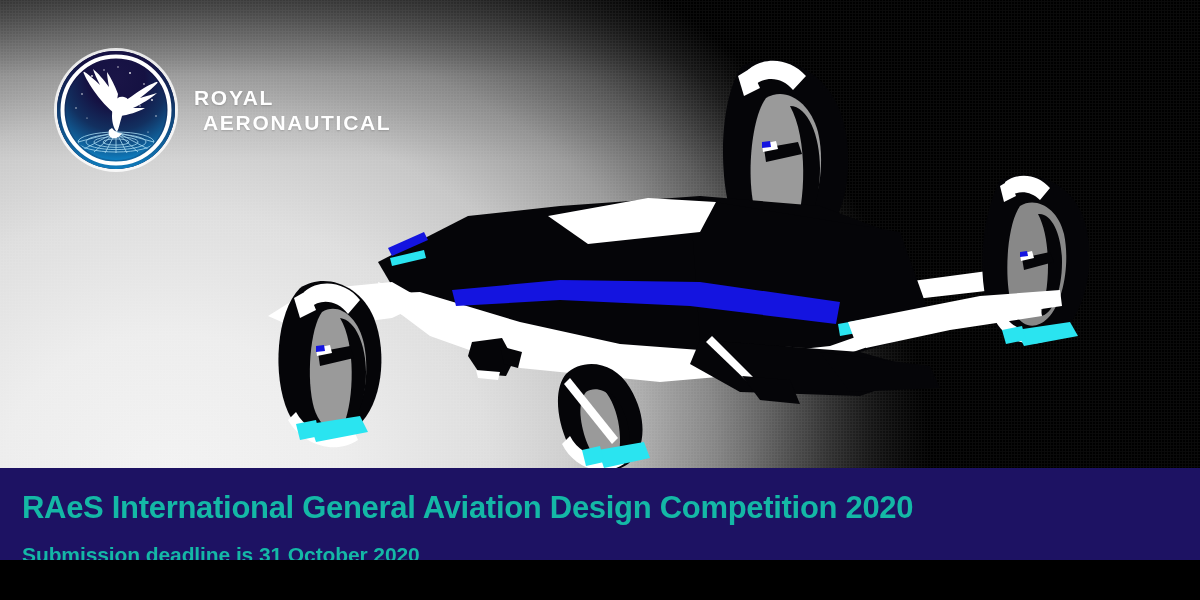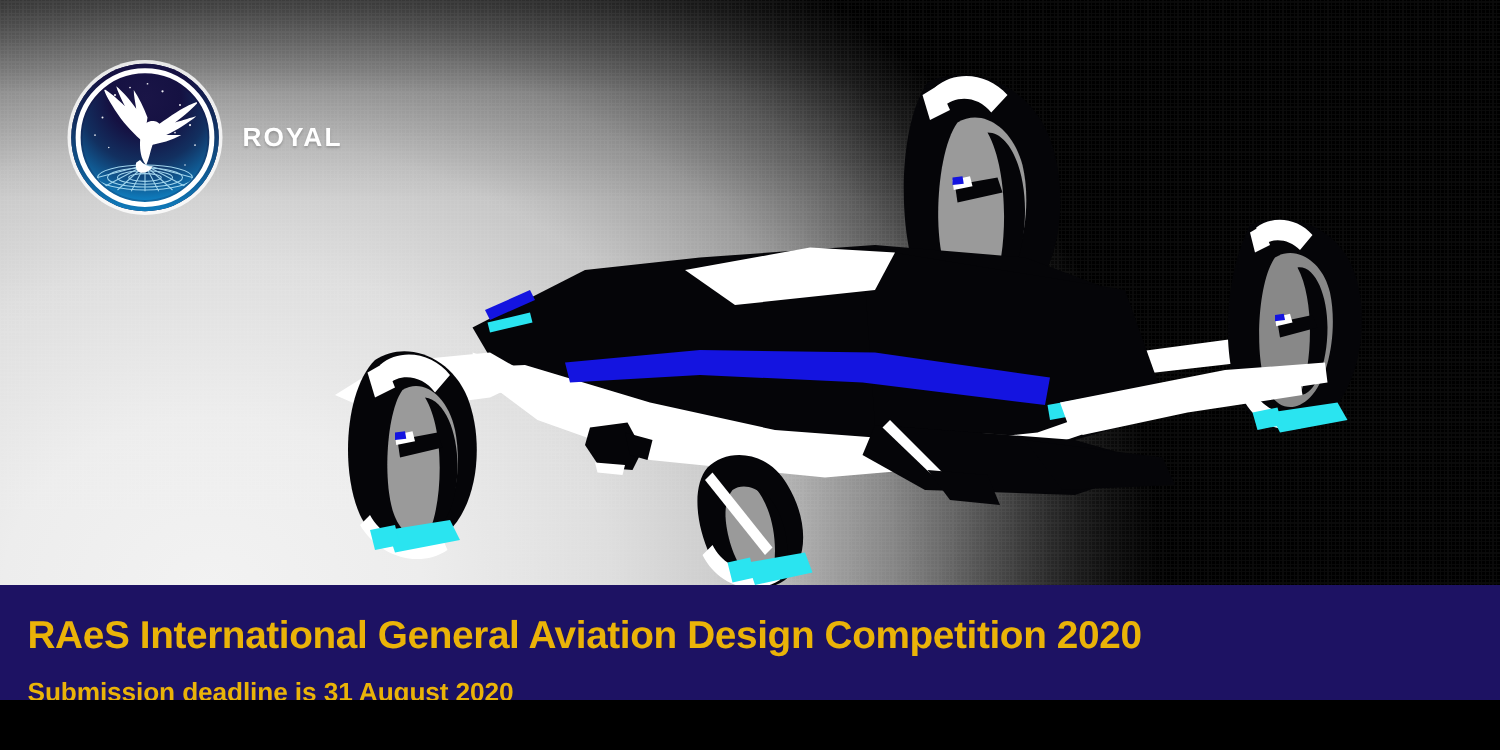--- a/index.html
+++ b/index.html
@@ -104,21 +104,21 @@
   #logo-text .l3 { padding-left: 4px; }
 
   
   #footer-banner {
     position: absolute;
     left: 0;
     top: 468px;
     width: 1200px;
     height: 132px;
     background: #1d1263;
-    color: #eab308;
+    color: #14b8a6;
   }
   #banner-title {
     position: absolute;
     left: 22px;
     top: 22px;
     font-size: 31px;
     font-weight: bold;
     letter-spacing: -0.3px;
     white-space: nowrap;
   }
@@ -400,21 +400,22 @@
 
           <path d="M60 82 C63 86 67 88 70 87 C68 91 64 93 60 92 C57 91 56 87 57 84 Z"></path>
 
           <path d="M76 54 L83 56 L76 59 Z"></path>
         </g>
       </g>
     </svg>
 
     <div id="logo-text">
       <div class="l1">ROYAL</div>
+      <div class="l2">AERONAUTICAL</div>
     </div>
   </div>
 
   <div id="footer-banner">
     <div id="banner-title">RAeS International General Aviation Design Competition 2020</div>
-    <div id="banner-subtitle">Submission deadline is 31 August 2020</div>
+    <div id="banner-subtitle">Submission deadline is 31 October 2020</div>
   </div>
 
 </div>
 
 </body></html>

